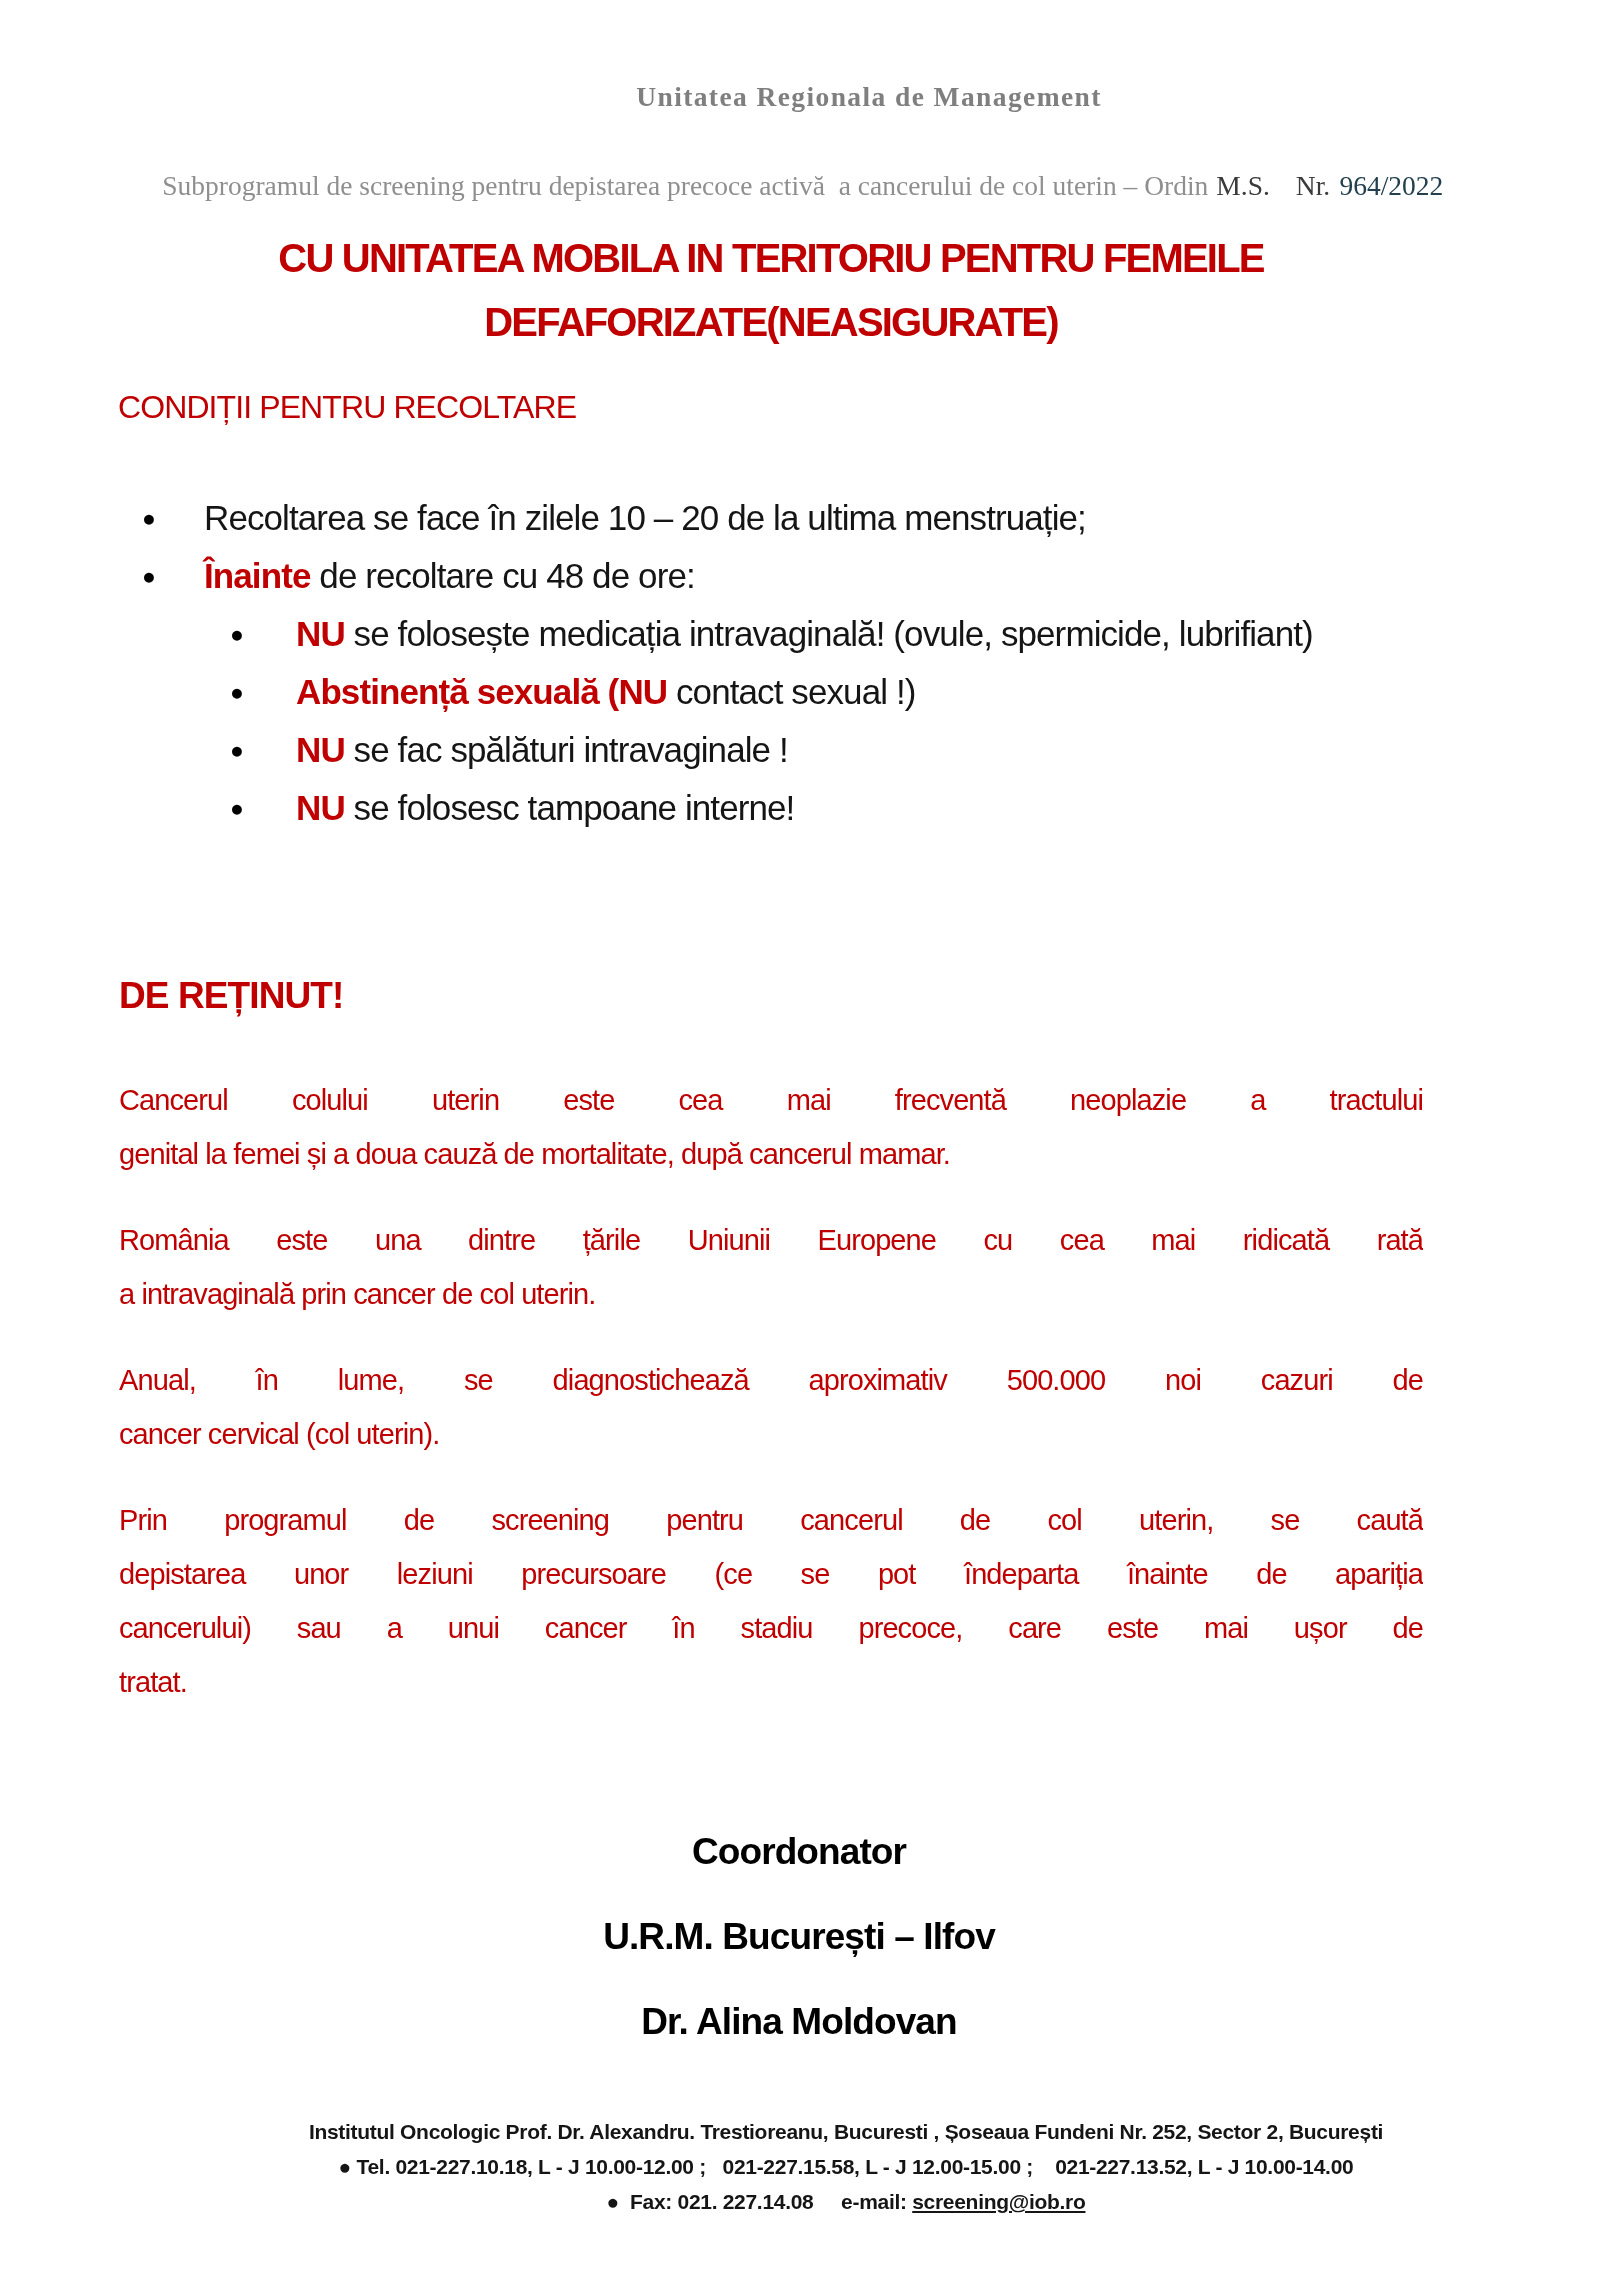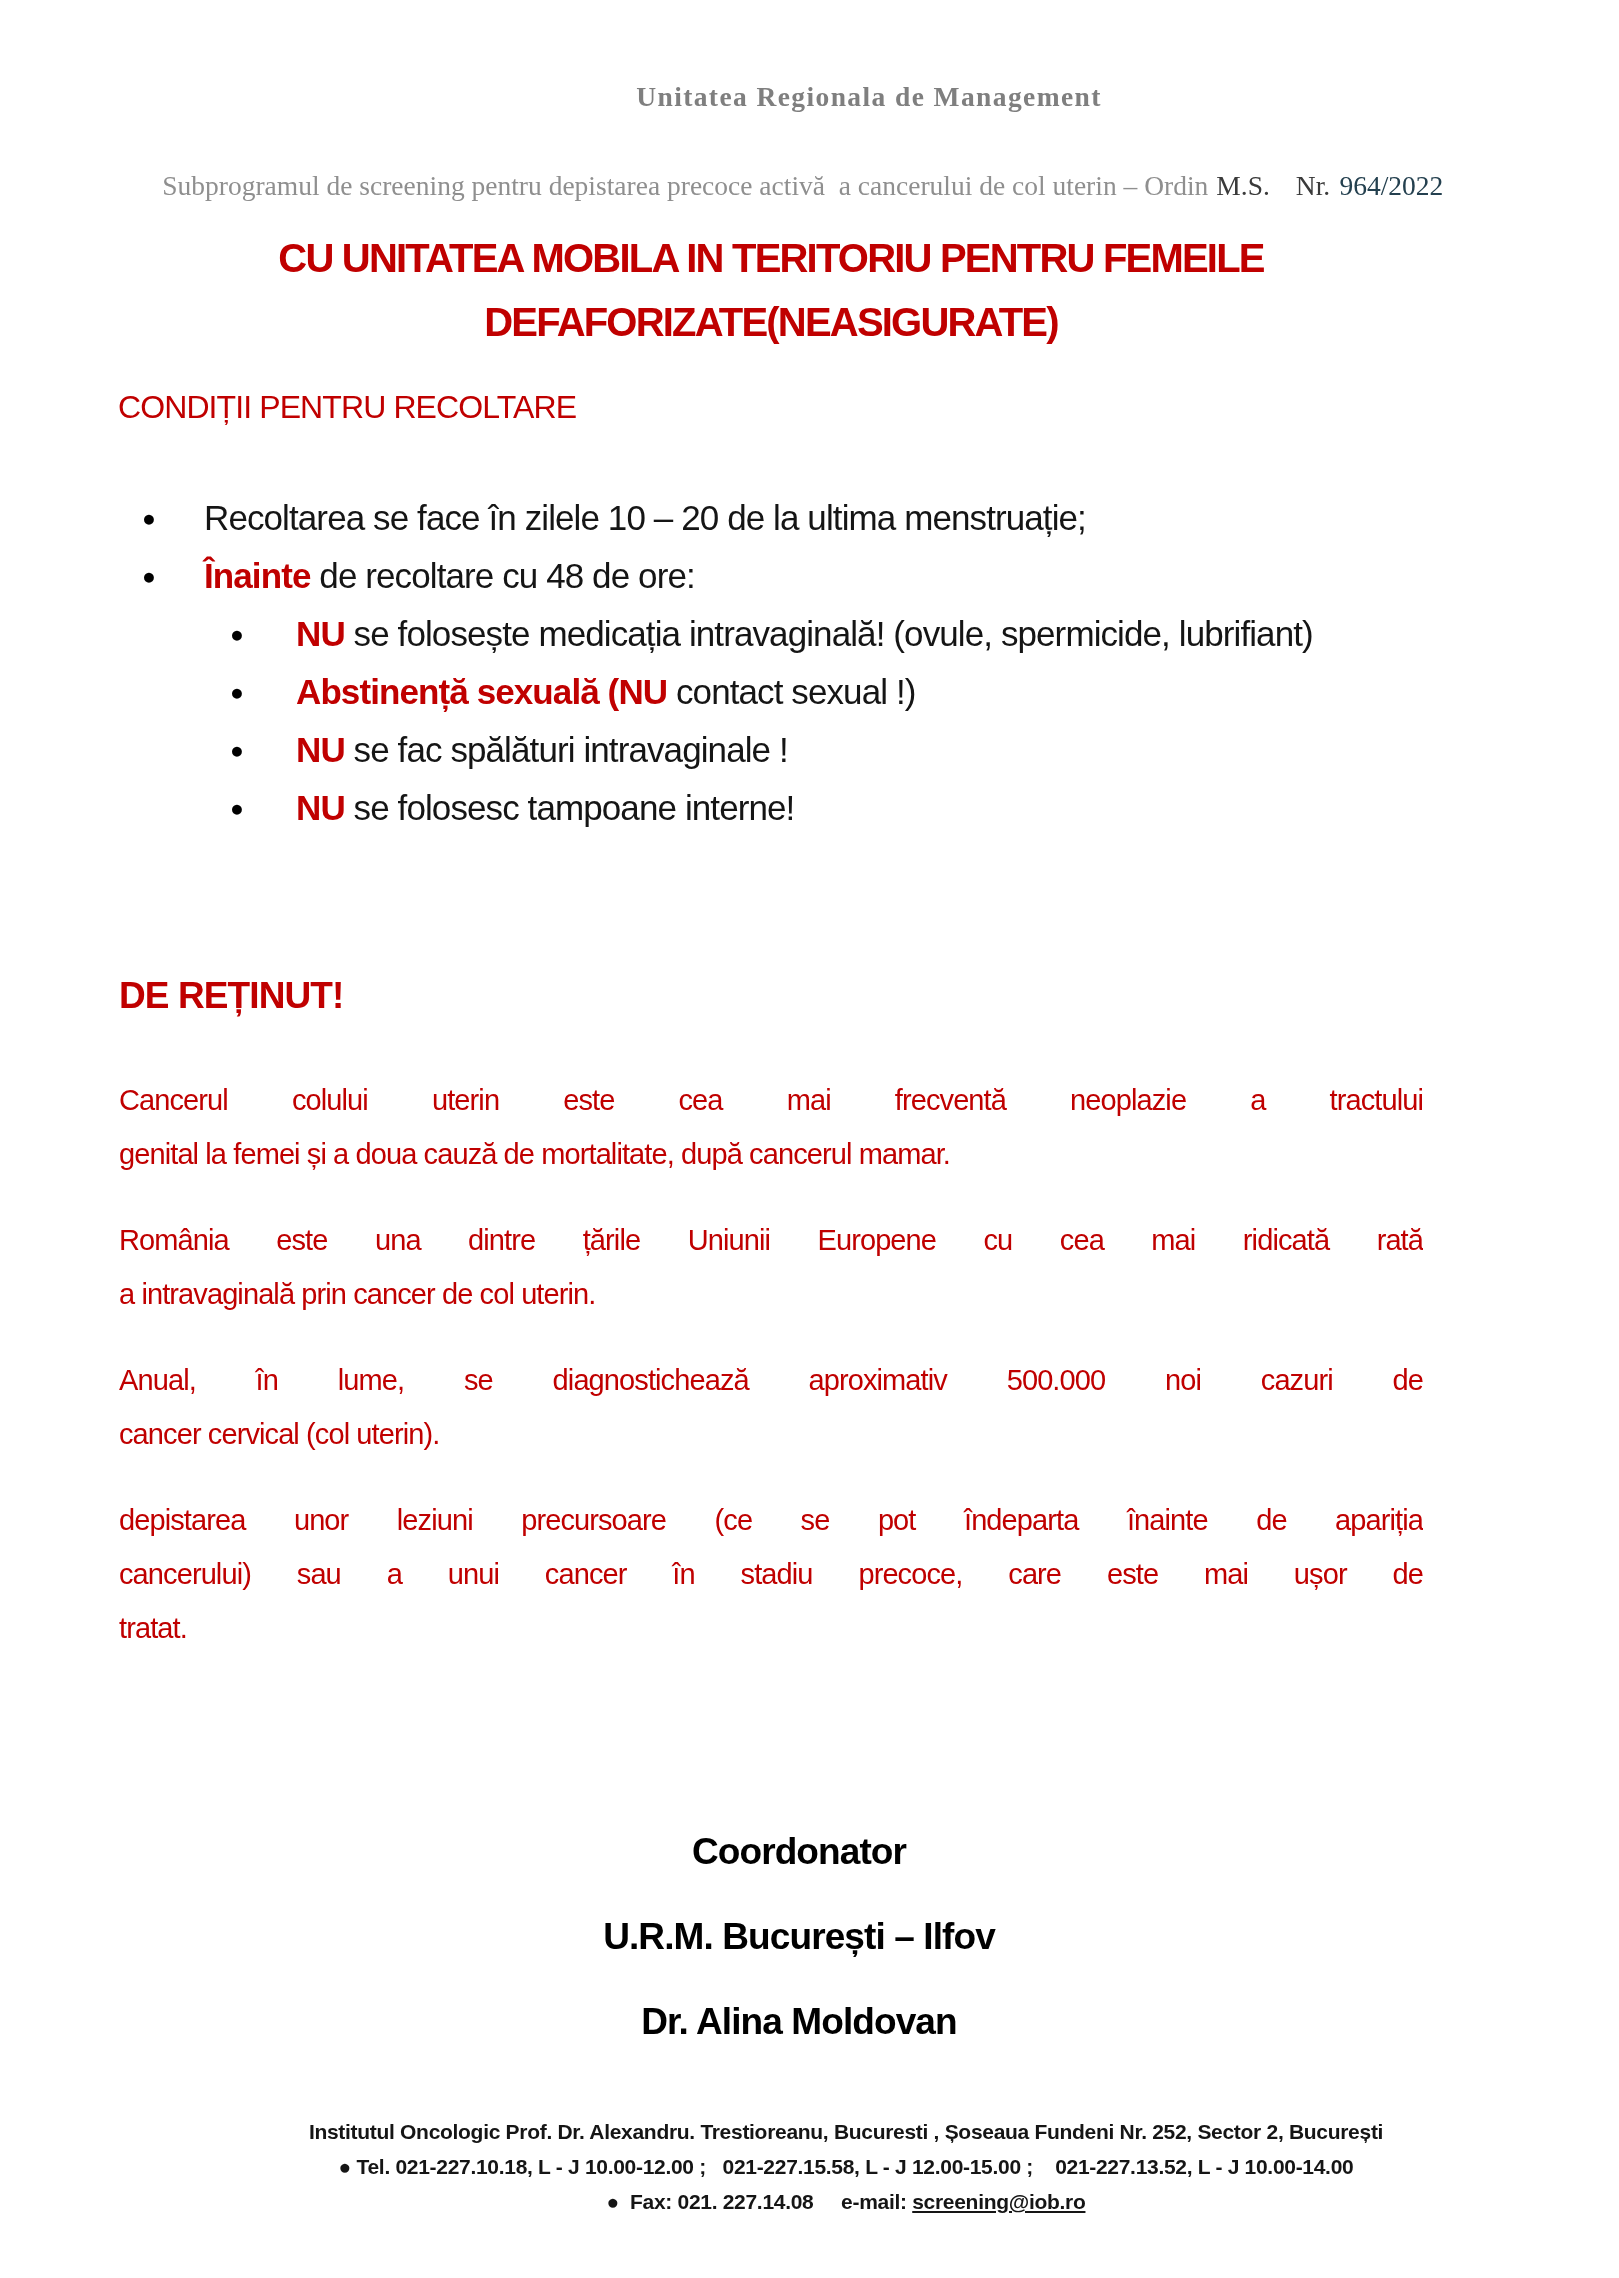--- a/index.html
+++ b/index.html
@@ -151,20 +151,21 @@
       </div>
       <div class="para">
         <div class="p-line">România este una dintre țările Uniunii Europene cu cea mai ridicată rată</div>
         <div class="p-line p-last">a intravaginală prin cancer de col uterin.</div>
       </div>
       <div class="para">
         <div class="p-line">Anual, în lume, se diagnostichează aproximativ 500.000 noi cazuri de</div>
         <div class="p-line p-last">cancer cervical (col uterin).</div>
       </div>
       <div class="para">
+        <div class="p-line">Prin programul de screening pentru cancerul de col uterin, se caută</div>
         <div class="p-line">depistarea unor leziuni precursoare (ce se pot îndeparta înainte de apariția</div>
         <div class="p-line">cancerului) sau a unui cancer în stadiu precoce, care este mai ușor de</div>
         <div class="p-line p-last">tratat.</div>
       </div>
     </div>
 
   <div class="sig">
     <div class="sig-line">Coordonator</div>
     <div class="sig-line">U.R.M. București – Ilfov</div>
     <div class="sig-line">Dr. Alina Moldovan</div>

